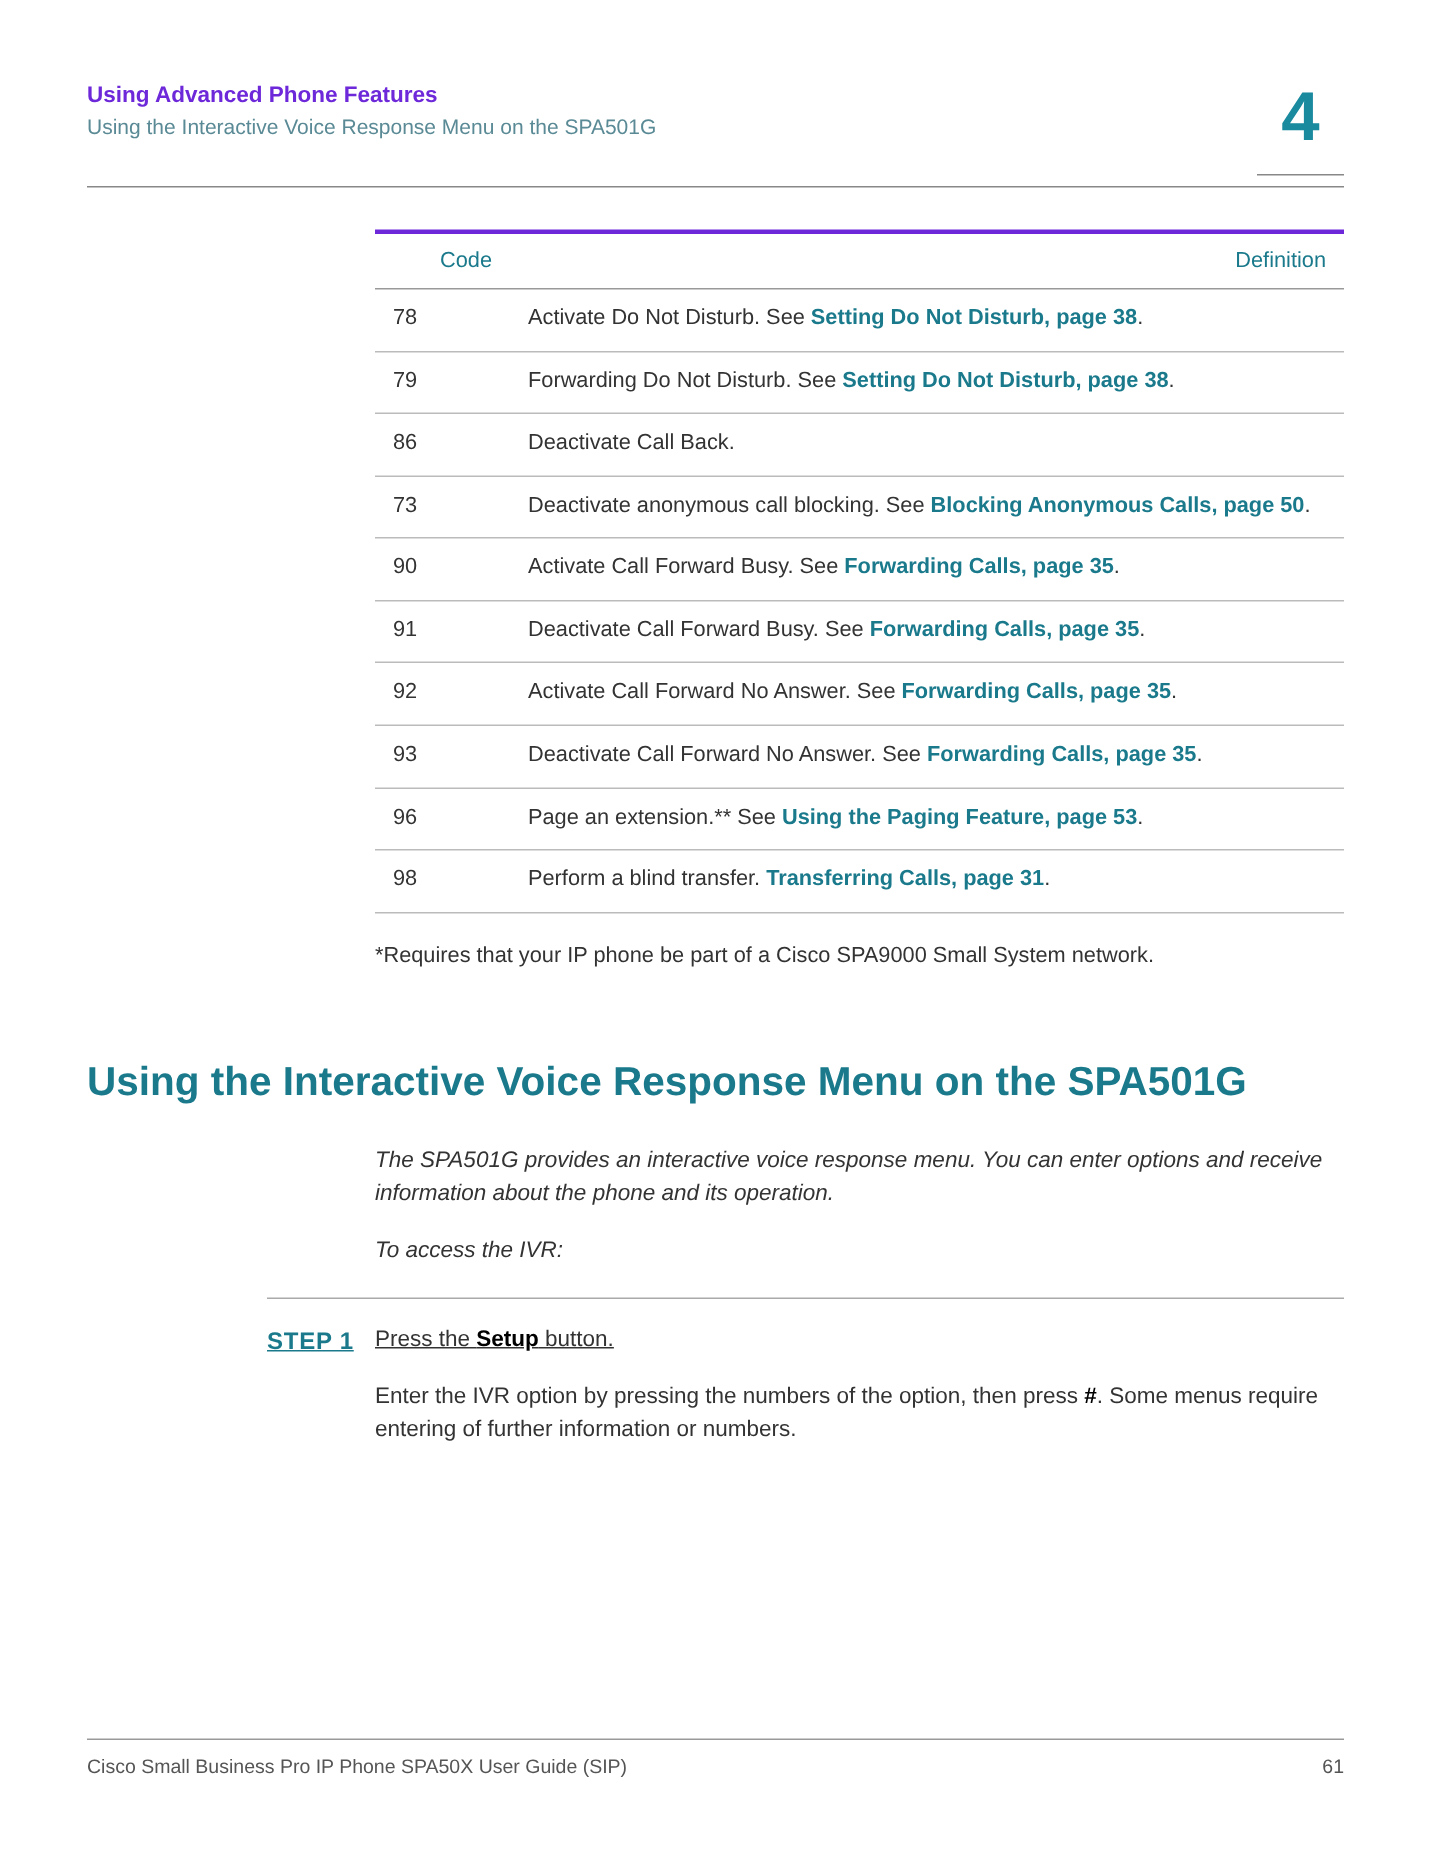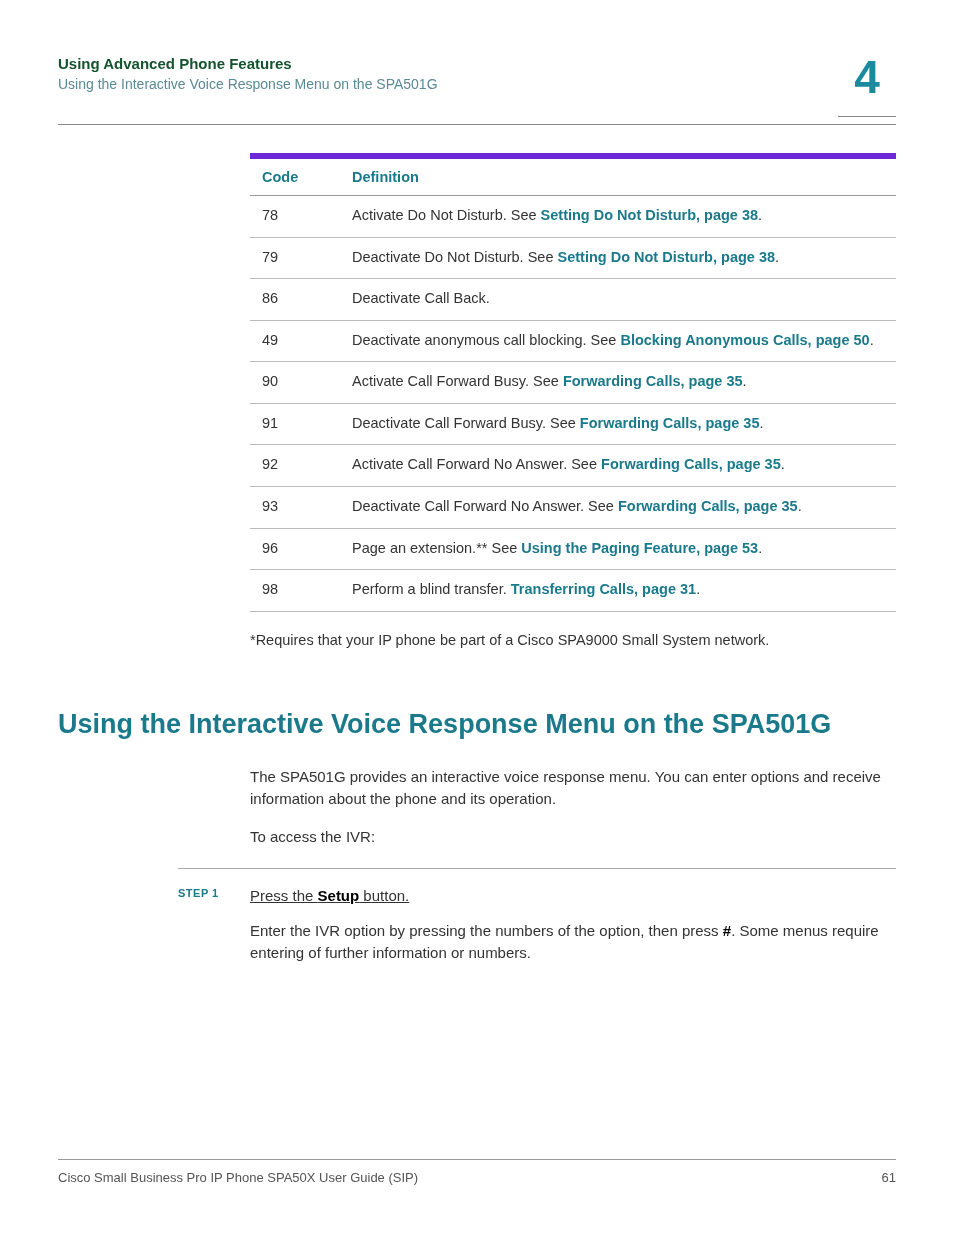--- a/index.html
+++ b/index.html
@@ -10,21 +10,21 @@
     font-family: Arial, Helvetica, sans-serif;
     color: #333;
     position: relative;
     padding: 55px 58px 0 58px;
   }
   .header-row {
     position: relative;
     margin-bottom: 8px;
   }
   .chapter-title {
-    color: #14532d;
+    color: #6d28d9;
     font-weight: bold;
     font-size: 15px;
     margin-bottom: 4px;
   }
   .breadcrumb {
     color: #5a8a95;
     font-size: 14px;
     font-weight: 400;
   }
   .chapter-num-box {
@@ -50,25 +50,25 @@
   }
   .content-indent {
     margin-left: 192px;
   }
   table.codes {
     border-collapse: collapse;
     width: 100%;
     font-size: 14.5px;
   }
   table.codes th {
-    text-align: left;
+    text-align: right;
     color: #1a7a8c;
-    font-weight: bold;
+    font-weight: normal;
     padding: 10px 12px;
-    border-top: 6px solid #6d28d9;
+    border-top: 3px solid #6d28d9;
     border-bottom: 1px solid #999;
   }
   table.codes td {
     padding: 10px 12px 11px 12px;
     border-bottom: 1px solid #bbb;
     vertical-align: top;
     line-height: 1.35;
   }
   table.codes td.code-col { width: 90px; }
   .xref { color: #1a7a8c; font-weight: bold; }
@@ -82,42 +82,44 @@
     color: #1a7a8c;
     font-size: 27px;
     font-weight: bold;
     margin-top: 58px;
     margin-bottom: 26px;
   }
   .body-para {
     font-size: 15px;
     line-height: 1.45;
     margin-bottom: 16px;
+    font-style: italic;
   }
   .step-hr {
     border: none;
     border-top: 1px solid #aaa;
     margin: 20px 0 16px 0;
     margin-left: 120px;
   }
   .step-row {
     display: flex;
     margin-left: 120px;
     font-size: 15px;
     line-height: 1.45;
     margin-bottom: 14px;
   }
   .step-label {
     color: #1a7a8c;
     font-weight: bold;
     letter-spacing: 0.5px;
     width: 72px;
     flex-shrink: 0;
-    font-size: 11px;
+    font-size: 16px;
     padding-top: 1px;
+    text-decoration: underline;
   }
   .step-body { flex: 1; text-decoration: underline; }
   .step-followup {
     margin-left: 192px;
     font-size: 15px;
     line-height: 1.45;
     margin-top: 10px;
   }
   .footer {
     position: absolute;
@@ -154,28 +156,28 @@
         <th>Definition</th>
       </tr>
     </thead>
     <tbody>
       <tr>
           <td class="code-col">78</td>
           <td><span>Activate Do Not Disturb. See </span><span class="xref">Setting Do Not Disturb, page 38</span><span>.</span></td>
         </tr>
       <tr>
           <td class="code-col">79</td>
-          <td><span>Deactivate Do Not Disturb. See </span><span class="xref">Setting Do Not Disturb, page 38</span><span>.</span></td>
+          <td><span>Forwarding Do Not Disturb. See </span><span class="xref">Setting Do Not Disturb, page 38</span><span>.</span></td>
         </tr>
       <tr>
           <td class="code-col">86</td>
           <td><span>Deactivate Call Back.</span></td>
         </tr>
       <tr>
-          <td class="code-col">49</td>
+          <td class="code-col">73</td>
           <td><span>Deactivate anonymous call blocking. See </span><span class="xref">Blocking Anonymous Calls, page 50</span><span>.</span></td>
         </tr>
       <tr>
           <td class="code-col">90</td>
           <td><span>Activate Call Forward Busy. See </span><span class="xref">Forwarding Calls, page 35</span><span>.</span></td>
         </tr>
       <tr>
           <td class="code-col">91</td>
           <td><span>Deactivate Call Forward Busy. See </span><span class="xref">Forwarding Calls, page 35</span><span>.</span></td>
         </tr>

